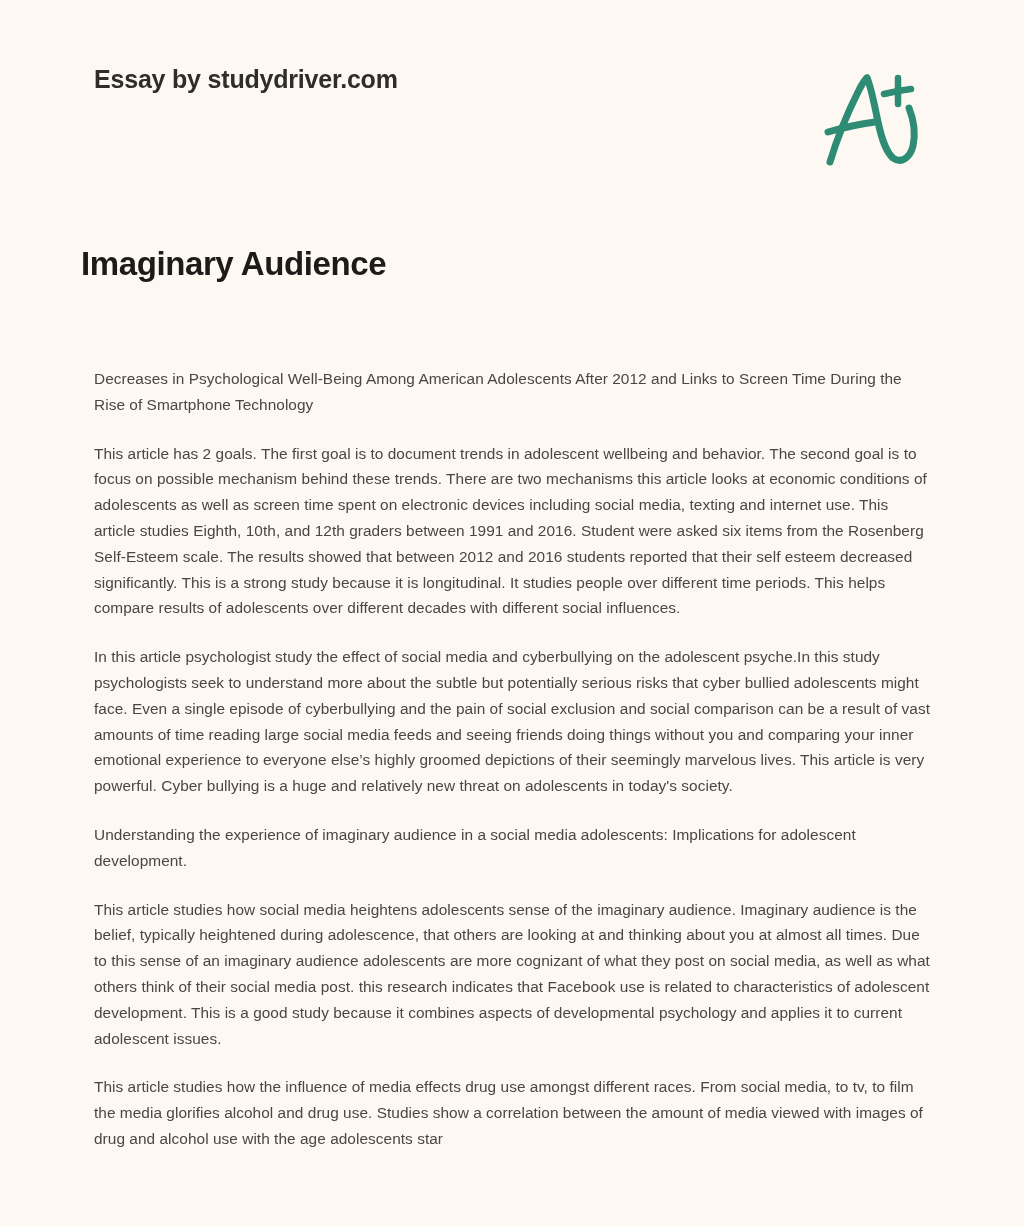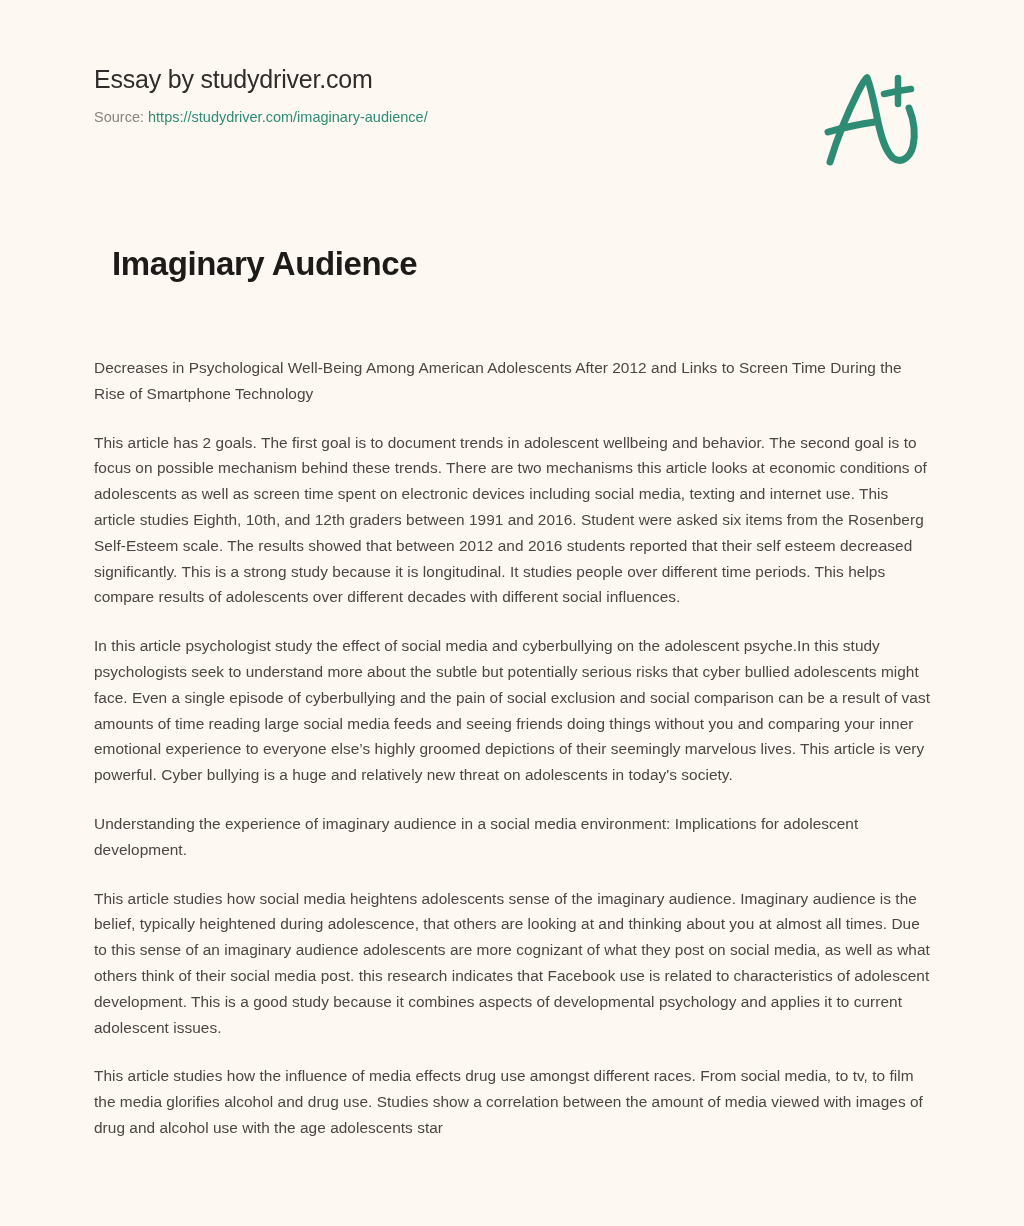--- a/index.html
+++ b/index.html
@@ -35,21 +35,21 @@
 
   .brand-block {
     position: absolute;
     left: 94px;
     top: 64px;
     width: 620px;
   }
 
   .brand-title {
     font-size: 25px;
-    font-weight: normal;
+    font-weight: bold;
     color: #2f2c2a;
     letter-spacing: -0.2px;
     line-height: 1.2;
     margin: 0;
   }
 
   .source-line {
     margin-top: 14px;
     font-size: 14.5px;
     line-height: 1.3;
@@ -76,39 +76,39 @@
   }
   .logo svg {
     display: block;
     width: 112px;
     height: 104px;
   }
 
   
   .article-title {
     position: absolute;
-    left: 112px;
+    left: 81px;
     top: 243px;
     margin: 0;
     font-size: 33px;
     font-weight: bold;
     color: #1d1b19;
     letter-spacing: -0.4px;
     line-height: 1.25;
   }
 
   .article-body {
     position: absolute;
     left: 94px;
     top: 348px;
     width: 838px;
   }
 
   .article-body p {
-    margin: 7px 0 23px 0;
+    margin: 18px 0 23px 0;
     font-size: 15.4px;
     line-height: 25.8px;
     color: #4b4643;
     letter-spacing: 0.05px;
     text-align: left;
   }
 
   .article-body p:last-child {
     margin-bottom: 0;
   }
@@ -116,23 +116,20 @@
 </head>
 <body>
 
 <div class="page">
 
   <div class="header">
 
     <div class="brand-block">
       <h1 class="brand-title">Essay by studydriver.com</h1>
 
-      <div class="source-line">
-        <span class="source-label">Source:</span> <a class="source-link" href="#">https://studydriver.com/imaginary-audience/</a>
-      </div>
     </div>
 
     <div class="logo">
       <svg viewBox="0 0 112 104" xmlns="http://www.w3.org/2000/svg" fill="none" stroke="#2e8b74" stroke-linecap="round" stroke-linejoin="round">
 
         <path d="M18 96 C24 76 36 46 46 26 C49 20 52 14 55 12" stroke-width="7"></path>
 
         <path d="M55 12 C58 18 62 36 66 56 C70 74 74 86 81 92 C89 98 98 92 101 80 C104 66 101 52 97 42" stroke-width="7"></path>
 
         <path d="M16 66 C30 62 48 58 63 56" stroke-width="7"></path>
@@ -144,18 +141,18 @@
     </div>
 
   </div>
 
   <h2 class="article-title">Imaginary Audience</h2>
 
   <div class="article-body">
     <p>Decreases in Psychological Well-Being Among American Adolescents After 2012 and Links to Screen Time During the Rise of Smartphone Technology</p>
     <p>This article has 2 goals. The first goal is to document trends in adolescent wellbeing and behavior. The second goal is to focus on possible mechanism behind these trends. There are two mechanisms this article looks at economic conditions of adolescents as well as screen time spent on electronic devices including social media, texting and internet use. This article studies Eighth, 10th, and 12th graders between 1991 and 2016. Student were asked six items from the Rosenberg Self-Esteem scale. The results showed that between 2012 and 2016 students reported that their self esteem decreased significantly. This is a strong study because it is longitudinal. It studies people over different time periods. This helps compare results of adolescents over different decades with different social influences.</p>
     <p>In this article psychologist study the effect of social media and cyberbullying on the adolescent psyche.In this study psychologists seek to understand more about the subtle but potentially serious risks that cyber bullied adolescents might face. Even a single episode of cyberbullying and the pain of social exclusion and social comparison can be a result of vast amounts of time reading large social media feeds and seeing friends doing things without you and comparing your inner emotional experience to everyone else’s highly groomed depictions of their seemingly marvelous lives. This article is very powerful. Cyber bullying is a huge and relatively new threat on adolescents in today's society.</p>
-    <p>Understanding the experience of imaginary audience in a social media environment: Implications for adolescent development.</p>
+    <p>Understanding the experience of imaginary audience in a social media adolescents: Implications for adolescent development.</p>
     <p>This article studies how social media heightens adolescents sense of the imaginary audience. Imaginary audience is the belief, typically heightened during adolescence, that others are looking at and thinking about you at almost all times. Due to this sense of an imaginary audience adolescents are more cognizant of what they post on social media, as well as what others think of their social media post. this research indicates that Facebook use is related to characteristics of adolescent development. This is a good study because it combines aspects of developmental psychology and applies it to current adolescent issues.</p>
     <p>This article studies how the influence of media effects drug use amongst different races. From social media, to tv, to film the media glorifies alcohol and drug use. Studies show a correlation between the amount of media viewed with images of drug and alcohol use with the age adolescents star</p>
   </div>
 
 </div>
 
 </body></html>

